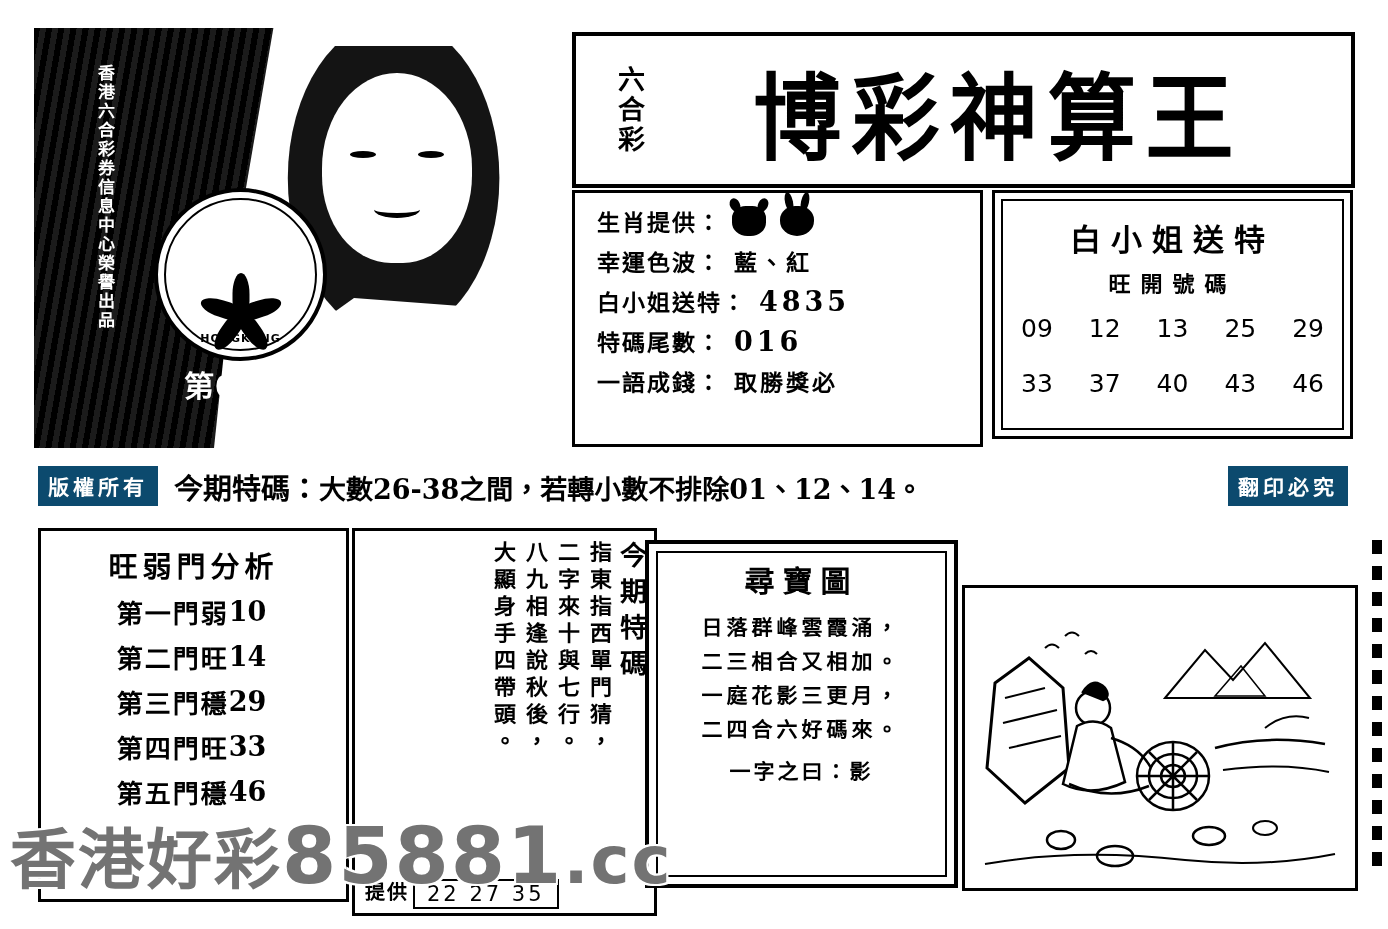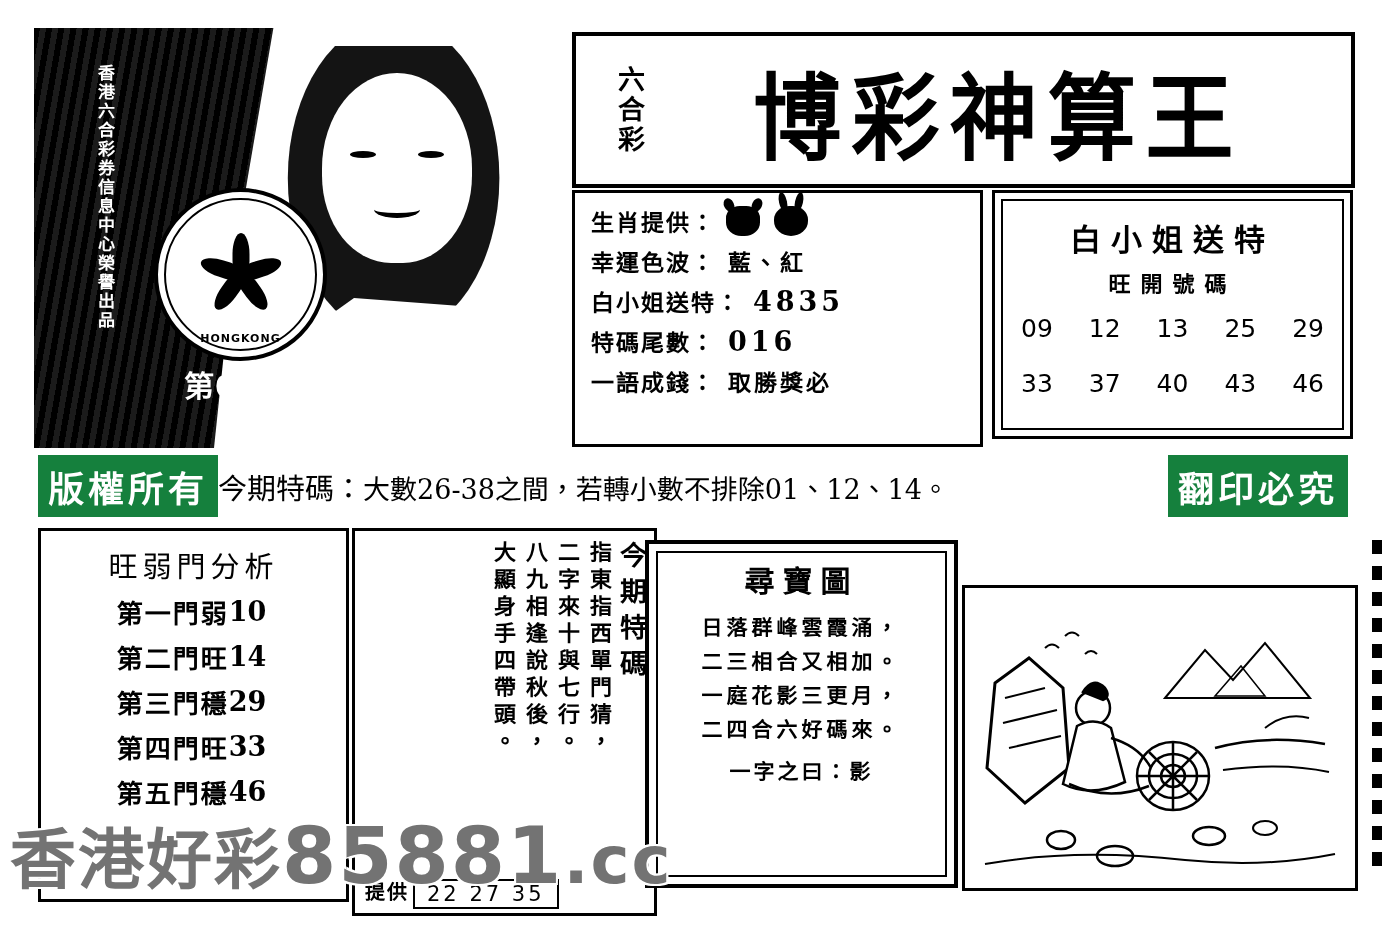--- a/index.html
+++ b/index.html
@@ -42,21 +42,21 @@
   }
   .photo-eye{position:absolute;width:26px;height:7px;background:#000;border-radius:50%;}
   .photo-mouth{position:absolute;width:46px;height:12px;border-bottom:5px solid #000;border-radius:0 0 50% 50%;}
   .photo-body{
     position:absolute;right:10px;bottom:0;width:300px;height:150px;background:#fff;
     clip-path:polygon(12% 40%,40% 0,80% 6%,100% 55%,100% 100%,0 100%);
   }
   .emblem{
     position:absolute;left:120px;top:160px;width:165px;height:165px;border-radius:50%;
     background:#fff;border:4px solid #000;
-    display:flex;align-items:center;justify-content:center;
+    display:flex;align-items:flex-end;justify-content:center;
   }
   .emblem .ring-text{
     position:absolute;inset:6px;border-radius:50%;border:2px solid #000;
   }
   .emblem .bauhinia{
     width:84px;height:84px;position:relative;
   }
   .emblem .bauhinia span{
     position:absolute;left:50%;top:50%;width:17px;height:42px;background:#000;
     border-radius:60% 60% 40% 40%;transform-origin:50% 100%;
@@ -98,21 +98,21 @@
   
   .info-box{
     position:absolute;left:572px;top:190px;width:405px;height:243px;
     border:3px solid #000;background:#fff;
     padding:8px 0 0 0;
   }
   .info-row{
     display:flex;align-items:center;
     font-size:23px;font-weight:bold;
     font-family:"DejaVu Serif","Liberation Serif",serif;
-    padding:3px 10px 3px 16px;white-space:nowrap;
+    padding:3px 10px 3px 22px;white-space:nowrap;
   }
   .info-row .lbl{letter-spacing:2px;}
   .info-row .val{margin-left:12px;letter-spacing:3px;}
   .info-row .val.num{font-size:27px;letter-spacing:4px;}
   .zodiac-icons{display:inline-flex;gap:14px;align-items:center;margin-left:10px;}
   .zod{width:34px;height:30px;position:relative;}
   .zod.ox{background:#000;border-radius:40% 40% 45% 45%;}
   .zod.ox:before,.zod.ox:after{content:"";position:absolute;top:-8px;width:10px;height:14px;background:#000;border-radius:50%;}
   .zod.ox:before{left:-2px;transform:rotate(-25deg);}
   .zod.ox:after{right:-2px;transform:rotate(25deg);}
@@ -140,39 +140,39 @@
     row-gap:26px;text-align:center;
     font-size:25px;font-family:"DejaVu Sans","Liberation Sans",sans-serif;
   }
 
   
   .strip{
     position:absolute;left:38px;top:455px;width:1310px;height:62px;
     display:flex;align-items:center;
   }
   .strip .blk{
-    background:#15803d;color:#fff;font-weight:bold;
-    font-size:36px;letter-spacing:4px;padding:5px 10px;
+    background:#0c4a6e;color:#fff;font-weight:bold;
+    font-size:21px;letter-spacing:4px;padding:5px 10px;
     font-family:"DejaVu Serif","Liberation Serif",serif;
   }
   .strip .mid{
-    flex:1;font-size:27px;font-weight:normal;letter-spacing:0px;
-    padding:0 0;white-space:nowrap;
+    flex:1;font-size:27px;font-weight:bold;letter-spacing:0px;
+    padding:0 16px;white-space:nowrap;
     font-family:"DejaVu Serif","Liberation Serif",serif;
   }
   .strip .mid .hl{font-size:29px;}
 
   
   .analysis{
     position:absolute;left:38px;top:528px;width:305px;height:368px;
     border:3px solid #000;background:#fff;
   }
   .analysis h3{
     margin:12px 0 4px 0;text-align:center;font-size:29px;letter-spacing:5px;
-    font-family:"DejaVu Serif","Liberation Serif",serif;font-weight:normal;
+    font-family:"DejaVu Serif","Liberation Serif",serif;font-weight:bold;
   }
   .an-row{
     display:flex;justify-content:center;align-items:center;
     padding:4px 26px 4px 22px;font-size:26px;font-weight:bold;
     font-family:"DejaVu Serif","Liberation Serif",serif;letter-spacing:2px;
   }
   .an-row .n{font-size:27px;letter-spacing:0;}
 
   
   .poem{

